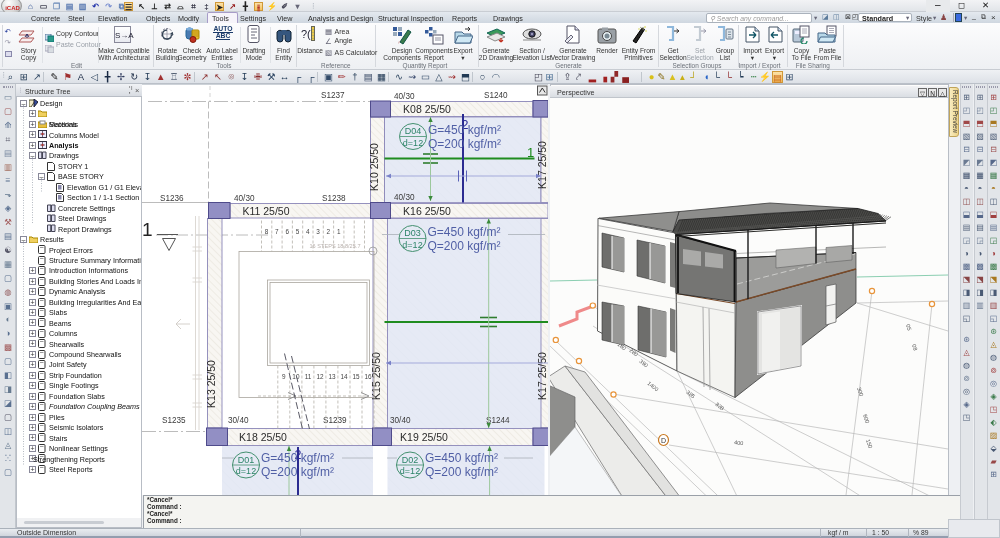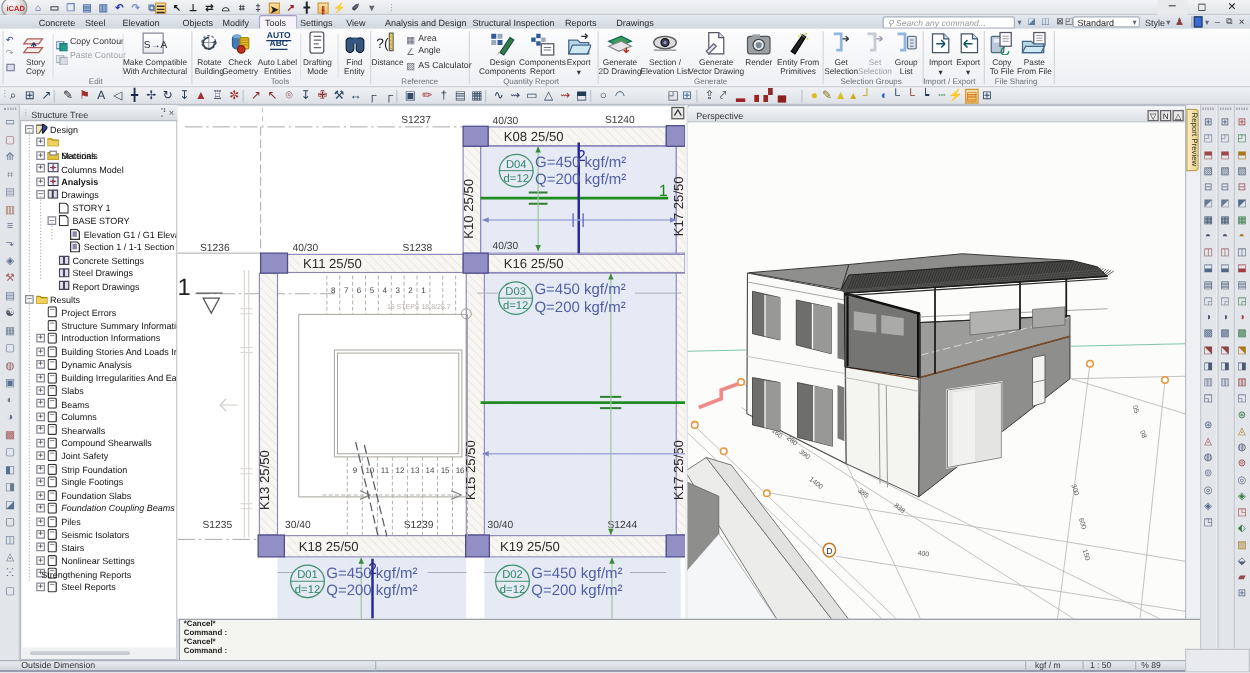--- a/index.html
+++ b/index.html
@@ -54,21 +54,21 @@
 <div style="position:absolute;left:493px;top:13.9px;font-size:7.2px;color:#2a2a2a;font-weight:normal;white-space:nowrap;">Drawings</div>
 <div style="position:absolute;left:706px;top:13px;width:106px;height:9.5px;background:#fff;border:1px solid #aab2bc;border-radius:2px;">
       <span style="position:absolute;left:3px;top:0.5px;font-size:6.8px;color:#999;font-style:italic;">⚲ Search any command...</span>
     </div>
 <div style="position:absolute;left:814px;top:13.5px;font-size:6.5px;color:#667;font-weight:normal;white-space:nowrap;">▾</div>
 <div style="position:absolute;left:822px;top:13.2px;font-size:7px;color:#5a7a9a;font-weight:normal;white-space:nowrap;">◪</div>
 <div style="position:absolute;left:833px;top:13.2px;font-size:7px;color:#5a7a9a;font-weight:normal;white-space:nowrap;">◫</div>
 <div style="position:absolute;left:845px;top:13.2px;font-size:7px;color:#333;font-weight:normal;white-space:nowrap;">⊠</div>
 <div style="position:absolute;left:852px;top:13.2px;font-size:7px;color:#333;font-weight:normal;white-space:nowrap;">◰</div>
 <div style="position:absolute;left:858px;top:12.8px;width:54px;height:9.5px;background:#fff;border:1px solid #aab2bc;border-radius:2px;"></div>
-<div style="position:absolute;left:862px;top:13.8px;font-size:7.2px;color:#222;font-weight:normal;white-space:nowrap;">Standard</div>
+<div style="position:absolute;left:862px;top:13.8px;font-size:7.2px;color:#222;font-weight:bold;white-space:nowrap;">Standard</div>
 <div style="position:absolute;left:906px;top:13.5px;font-size:6.5px;color:#667;font-weight:normal;white-space:nowrap;">▾</div>
 <div style="position:absolute;left:916px;top:13.8px;font-size:7.2px;color:#333;font-weight:normal;white-space:nowrap;">Style</div>
 <div style="position:absolute;left:933px;top:13.5px;font-size:6.5px;color:#667;font-weight:normal;white-space:nowrap;">▾</div>
 <div style="position:absolute;left:940px;top:12.8px;font-size:8px;color:#844;font-weight:normal;white-space:nowrap;">♟</div>
 <div style="position:absolute;left:952.5px;top:13px;width:1px;height:9px;background:#aab;"></div>
 <div style="position:absolute;left:955px;top:13px;width:7px;height:9px;background:#3a6ae0;border:1px solid #245;"></div>
 <div style="position:absolute;left:964px;top:13.5px;font-size:6.5px;color:#667;font-weight:normal;white-space:nowrap;">▾</div>
 <div style="position:absolute;left:972px;top:11.5px;font-size:7px;color:#333;font-weight:normal;white-space:nowrap;">_</div>
 <div style="position:absolute;left:981px;top:12.8px;font-size:7px;color:#333;font-weight:normal;white-space:nowrap;">⧉</div>
 <div style="position:absolute;left:991px;top:13.2px;font-size:8px;color:#333;font-weight:normal;white-space:nowrap;">×</div>

